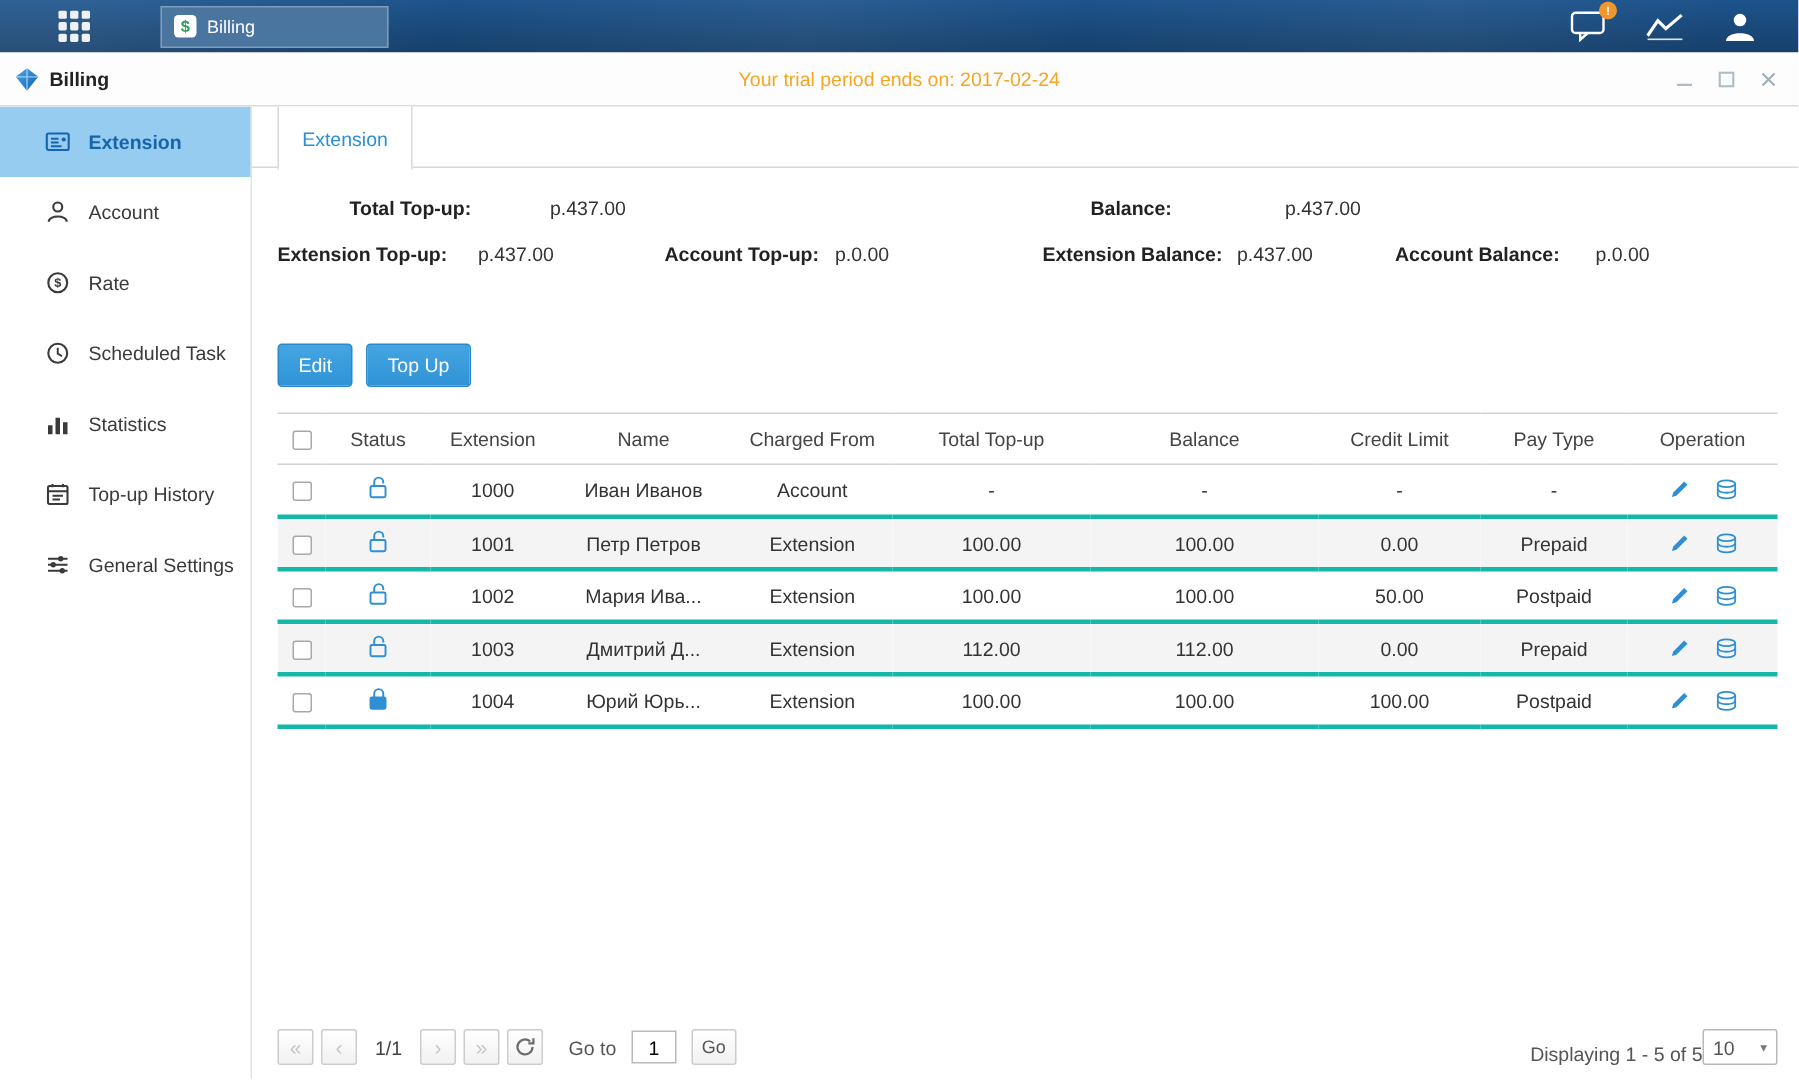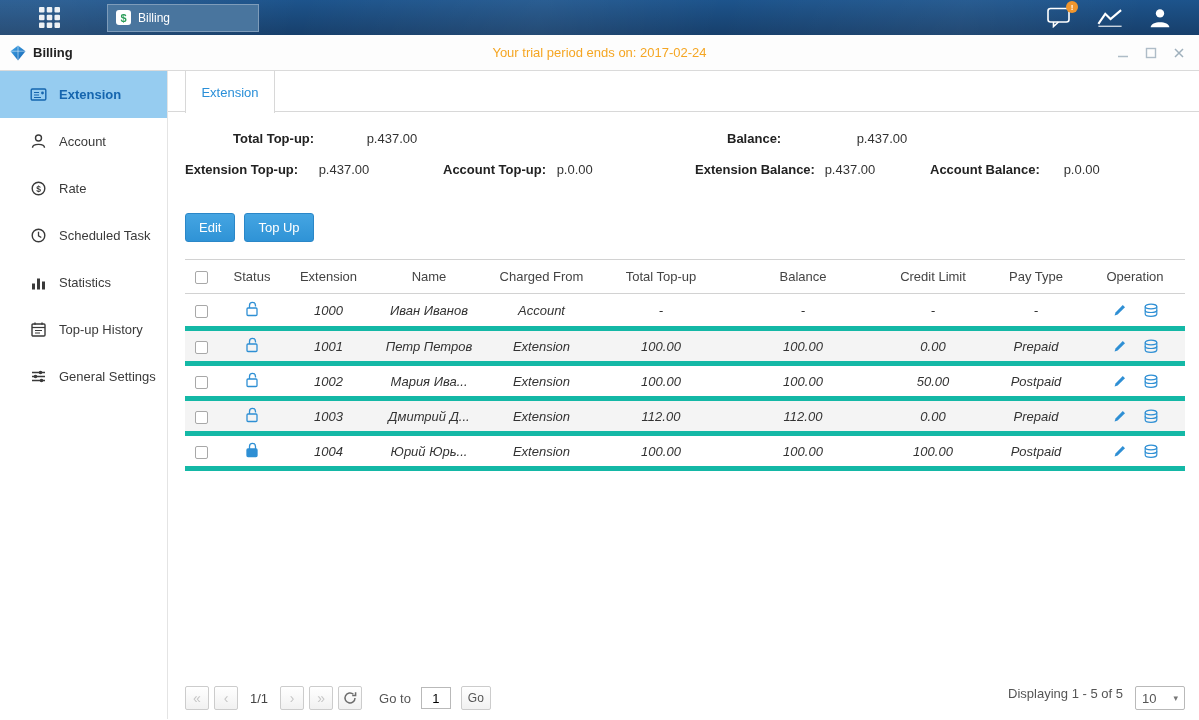--- a/index.html
+++ b/index.html
@@ -70,31 +70,31 @@
   .pair .lbl { display:inline-block; font-weight:bold; color:#222; }
   .pair .val { color:#333; }
   .p-ttu { left:0; top:0; }   .p-ttu .lbl { width:130px;margin-left:48px; }
   .p-bal { left:526px; top:0;padding-left:16px; } .p-bal .lbl { width:126px; }
   .p-etu { left:0; top:31px; } .p-etu .lbl { width:130px; }
   .p-atu { left:258px; top:31px; } .p-atu .lbl { width:110px; }
   .p-eb  { left:510px; top:31px; } .p-eb .lbl { width:126px; }
   .p-ab  { left:745px; top:31px; } .p-ab .lbl { width:130px; }
 
   
-  .actions { margin-top:16px; display:flex; gap:9px; }
+  .actions { margin-top:32px; display:flex; gap:9px; }
   .btn-blue {
     background:linear-gradient(#45a5e2,#2f93d6); border:1px solid #2a87c8; color:#fff;
     border-radius:3px; font-size:13px; font-family:inherit; padding:6px 13px; cursor:pointer;
   }
 
   
   table { width:100%; border-collapse:collapse; margin-top:17px; table-layout:fixed; }
   thead tr { height:34px; border-top:1px solid #d2d2d2; border-bottom:1px solid #d2d2d2; }
   th { font-weight:normal; color:#444; text-align:center; }
-  tbody tr { height:35px; border-bottom:5px solid #14b8a6;font-style:italic; }
+  tbody tr { height:35px; border-bottom:3px solid #14b8a6; }
   tbody tr.striped { background:#f4f4f4; }
   td { text-align:center; white-space:nowrap; overflow:hidden; text-overflow:ellipsis; color:#333; }
   .cb {
     display:inline-block; width:13px; height:13px; border:1px solid #a8a8a8; border-radius:2px;
     background:#fff; vertical-align:middle; cursor:pointer;
   }
   .op-icons { display:flex; align-items:center; justify-content:center; gap:16px; }
   .op-icons svg { cursor:pointer; }
   .status-icon { cursor:pointer; }
 
@@ -107,21 +107,21 @@
   .pg-btn {
     width:24px; height:24px; border:1px solid #ccc; border-radius:2px;
     background:linear-gradient(#fff,#f1f1f1); display:flex; align-items:center; justify-content:center;
     color:#8a8a8a; font-size:14px; cursor:pointer;
   }
   .pg-btn.disabled { color:#c6c6c6; cursor:default; }
   .pg-page { margin:0 7px; color:#444; }
   .goto-label { margin:0 5px 0 12px; }
   .goto-input { width:30px; height:22px; border:1px solid #b9b9b9; text-align:center; font-size:13px; font-family:inherit; }
   .go-btn { width:30px; margin-left:5px; font-size:12px; color:#555; }
-  .pg-right { display:flex; align-items:flex-start; gap:12px; }
+  .pg-right { display:flex; align-items:flex-end; }
   .page-size {
     width:50px; height:24px; border:1px solid #b9b9b9; border-radius:2px; background:#fff;
     display:flex; align-items:center; justify-content:space-between; padding:0 6px; cursor:pointer;
   }
   .page-size .caret { color:#777; font-size:9px; }
 </style>
 </head>
 <body>
 
 <div class="topbar">

